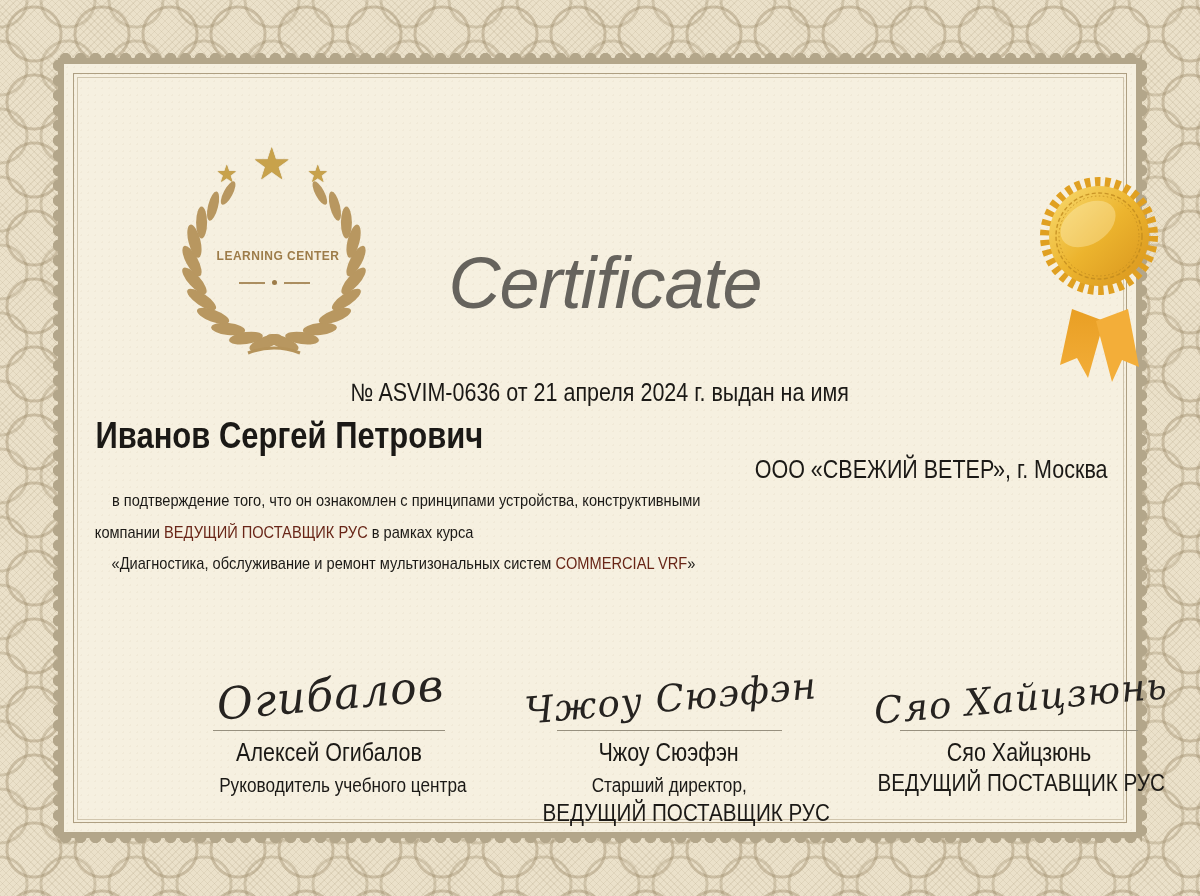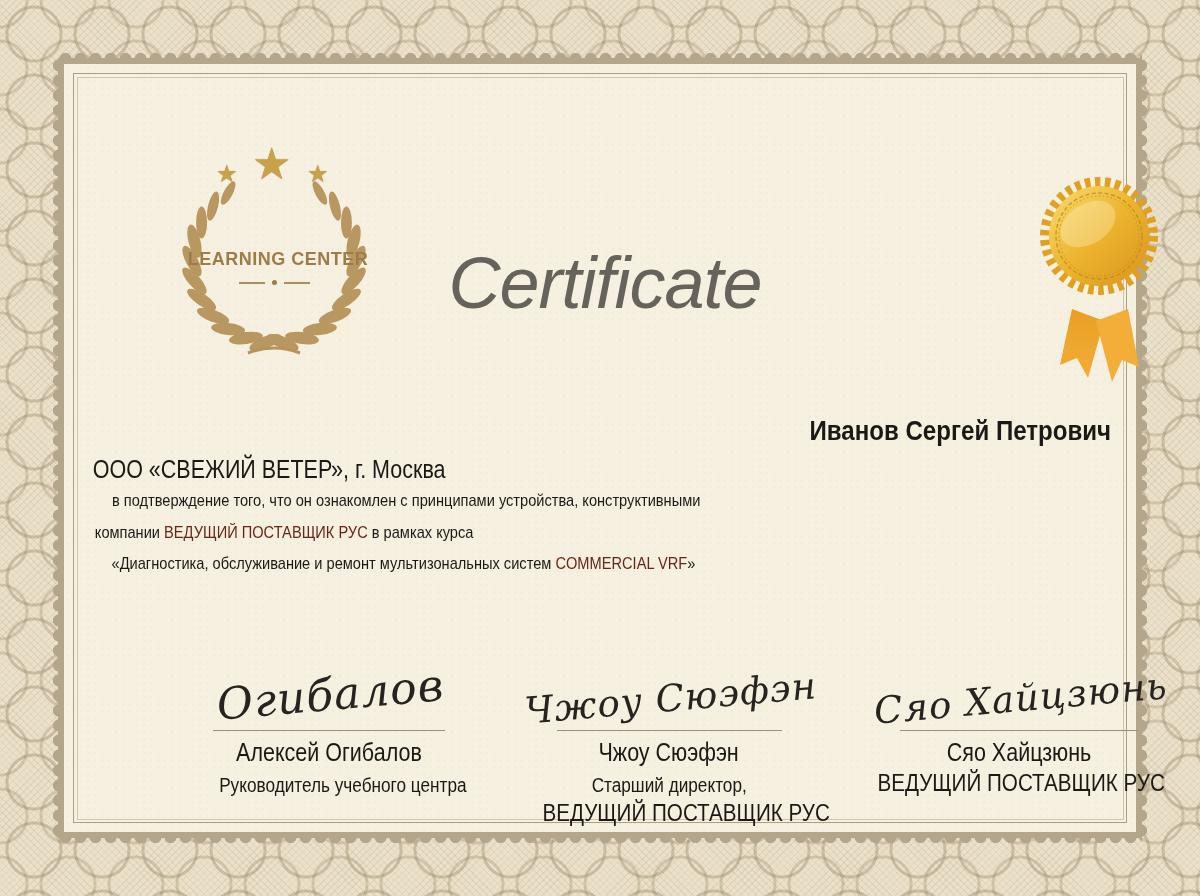--- a/index.html
+++ b/index.html
@@ -44,35 +44,35 @@
   .cond{display:inline-block;transform:scaleX(.86);transform-origin:center;white-space:nowrap;}
 
   
   .logo{position:absolute;left:105px;top:86px;width:210px;height:215px;}
   .logo svg{position:absolute;left:0;top:6px;}
   .star{position:absolute;color:var(--star);text-shadow:0 0 1px #a07f35;line-height:1;}
   .star-big{left:83px;top:-8px;font-size:44px;}
   .star-s1{left:47px;top:12px;font-size:24px;}
   .star-s2{left:138px;top:12px;font-size:24px;}
   .logo-line1{position:absolute;left:0;right:0;top:74px;text-align:center;font-size:20px;font-weight:700;letter-spacing:.5px;color:var(--gold-text);}
-  .logo-line2{position:absolute;left:8px;right:0;top:99px;text-align:center;font-size:18px;font-weight:700;letter-spacing:.5px;color:var(--gold-text);}
+  .logo-line2{position:absolute;left:8px;right:0;top:99px;text-align:center;font-size:12px;font-weight:700;letter-spacing:.5px;color:var(--gold-text);}
   .logo-divider{position:absolute;left:0;right:0;top:130px;display:flex;align-items:center;justify-content:center;gap:7px;}
   .ld-line{width:26px;height:2px;background:var(--gold-text);opacity:.85;}
   .ld-dot{width:5px;height:5px;border-radius:50%;background:var(--gold-text);}
 
   
   .medal{position:absolute;left:968px;top:100px;width:140px;height:220px;}
 
   
   .title{position:absolute;left:0;right:-10px;top:178px;margin:0;text-align:center;
     font-family:"Liberation Sans",sans-serif;font-style:italic;font-weight:400;
     font-size:72px;color:var(--title-gray);letter-spacing:-1px;}
   .subtitle{position:absolute;left:0;right:0;top:314px;text-align:center;font-size:25px;}
-  .name{position:absolute;left:0;right:0;top:351px;text-align:right;font-size:28px;font-weight:700;}
-  .companyline{position:absolute;left:0;right:0;top:391px;text-align:left;font-size:25px;font-weight:400;}
+  .name{position:absolute;left:0;right:0;top:351px;text-align:left;font-size:36px;font-weight:700;}
+  .companyline{position:absolute;left:0;right:0;top:391px;text-align:right;font-size:25px;font-weight:400;}
 
   .bodytext{position:absolute;left:0;right:0;top:421px;text-align:left;font-size:17px;line-height:31.5px;}
   .red{color:var(--red);}
 
   
   .sig{position:absolute;top:572px;text-align:center;}
   .sig1{left:135px;width:260px;}
   .sig2{left:455px;width:300px;}
   .sig3{left:790px;width:330px;}
   .script{font-family:"DejaVu Serif",serif;font-style:italic;color:#262320;
@@ -156,20 +156,23 @@
         <polygon points="96,145 64,157 80,218 90,196 107,203" fill="#f3ae39"></polygon>
         <circle cx="67" cy="72" r="54" fill="none" stroke="#e0a021" stroke-width="10" stroke-dasharray="5.5 4.5"></circle>
         <circle cx="67" cy="72" r="50" fill="url(#gold)"></circle>
         <circle cx="67" cy="72" r="43" fill="none" stroke="#bf8a1e" stroke-width="1.4" stroke-dasharray="4 2.5" opacity="0.8"></circle>
         <circle cx="67" cy="72" r="40" fill="none" stroke="#bf8a1e" stroke-width="1" stroke-dasharray="1.5 2.5" opacity="0.8"></circle>
         <ellipse cx="56" cy="60" rx="30" ry="20" fill="rgba(255,243,200,0.35)" transform="rotate(-32 56 60)"></ellipse>
       </svg>
     </div>
 
     <h1 class="title">Certificate</h1>
+    <div class="subtitle">
+      <span class="cond">№ ASVIM-0636 от 21 апреля 2024 г. выдан на имя</span>
+    </div>
     <div class="name">
       <span class="cond">Иванов Сергей Петрович</span>
     </div>
     <div class="companyline">
       <span class="cond">ООО «СВЕЖИЙ ВЕТЕР», г. Москва</span>
     </div>
 
     <div class="bodytext">
       <div><span class="cond"><span>в подтверждение того, что он ознакомлен с принципами устройства, конструктивными</span></span></div>
       <div><span class="cond"><span>компании </span><span class="red">ВЕДУЩИЙ ПОСТАВЩИК РУС</span><span> в рамках курса</span></span></div>

